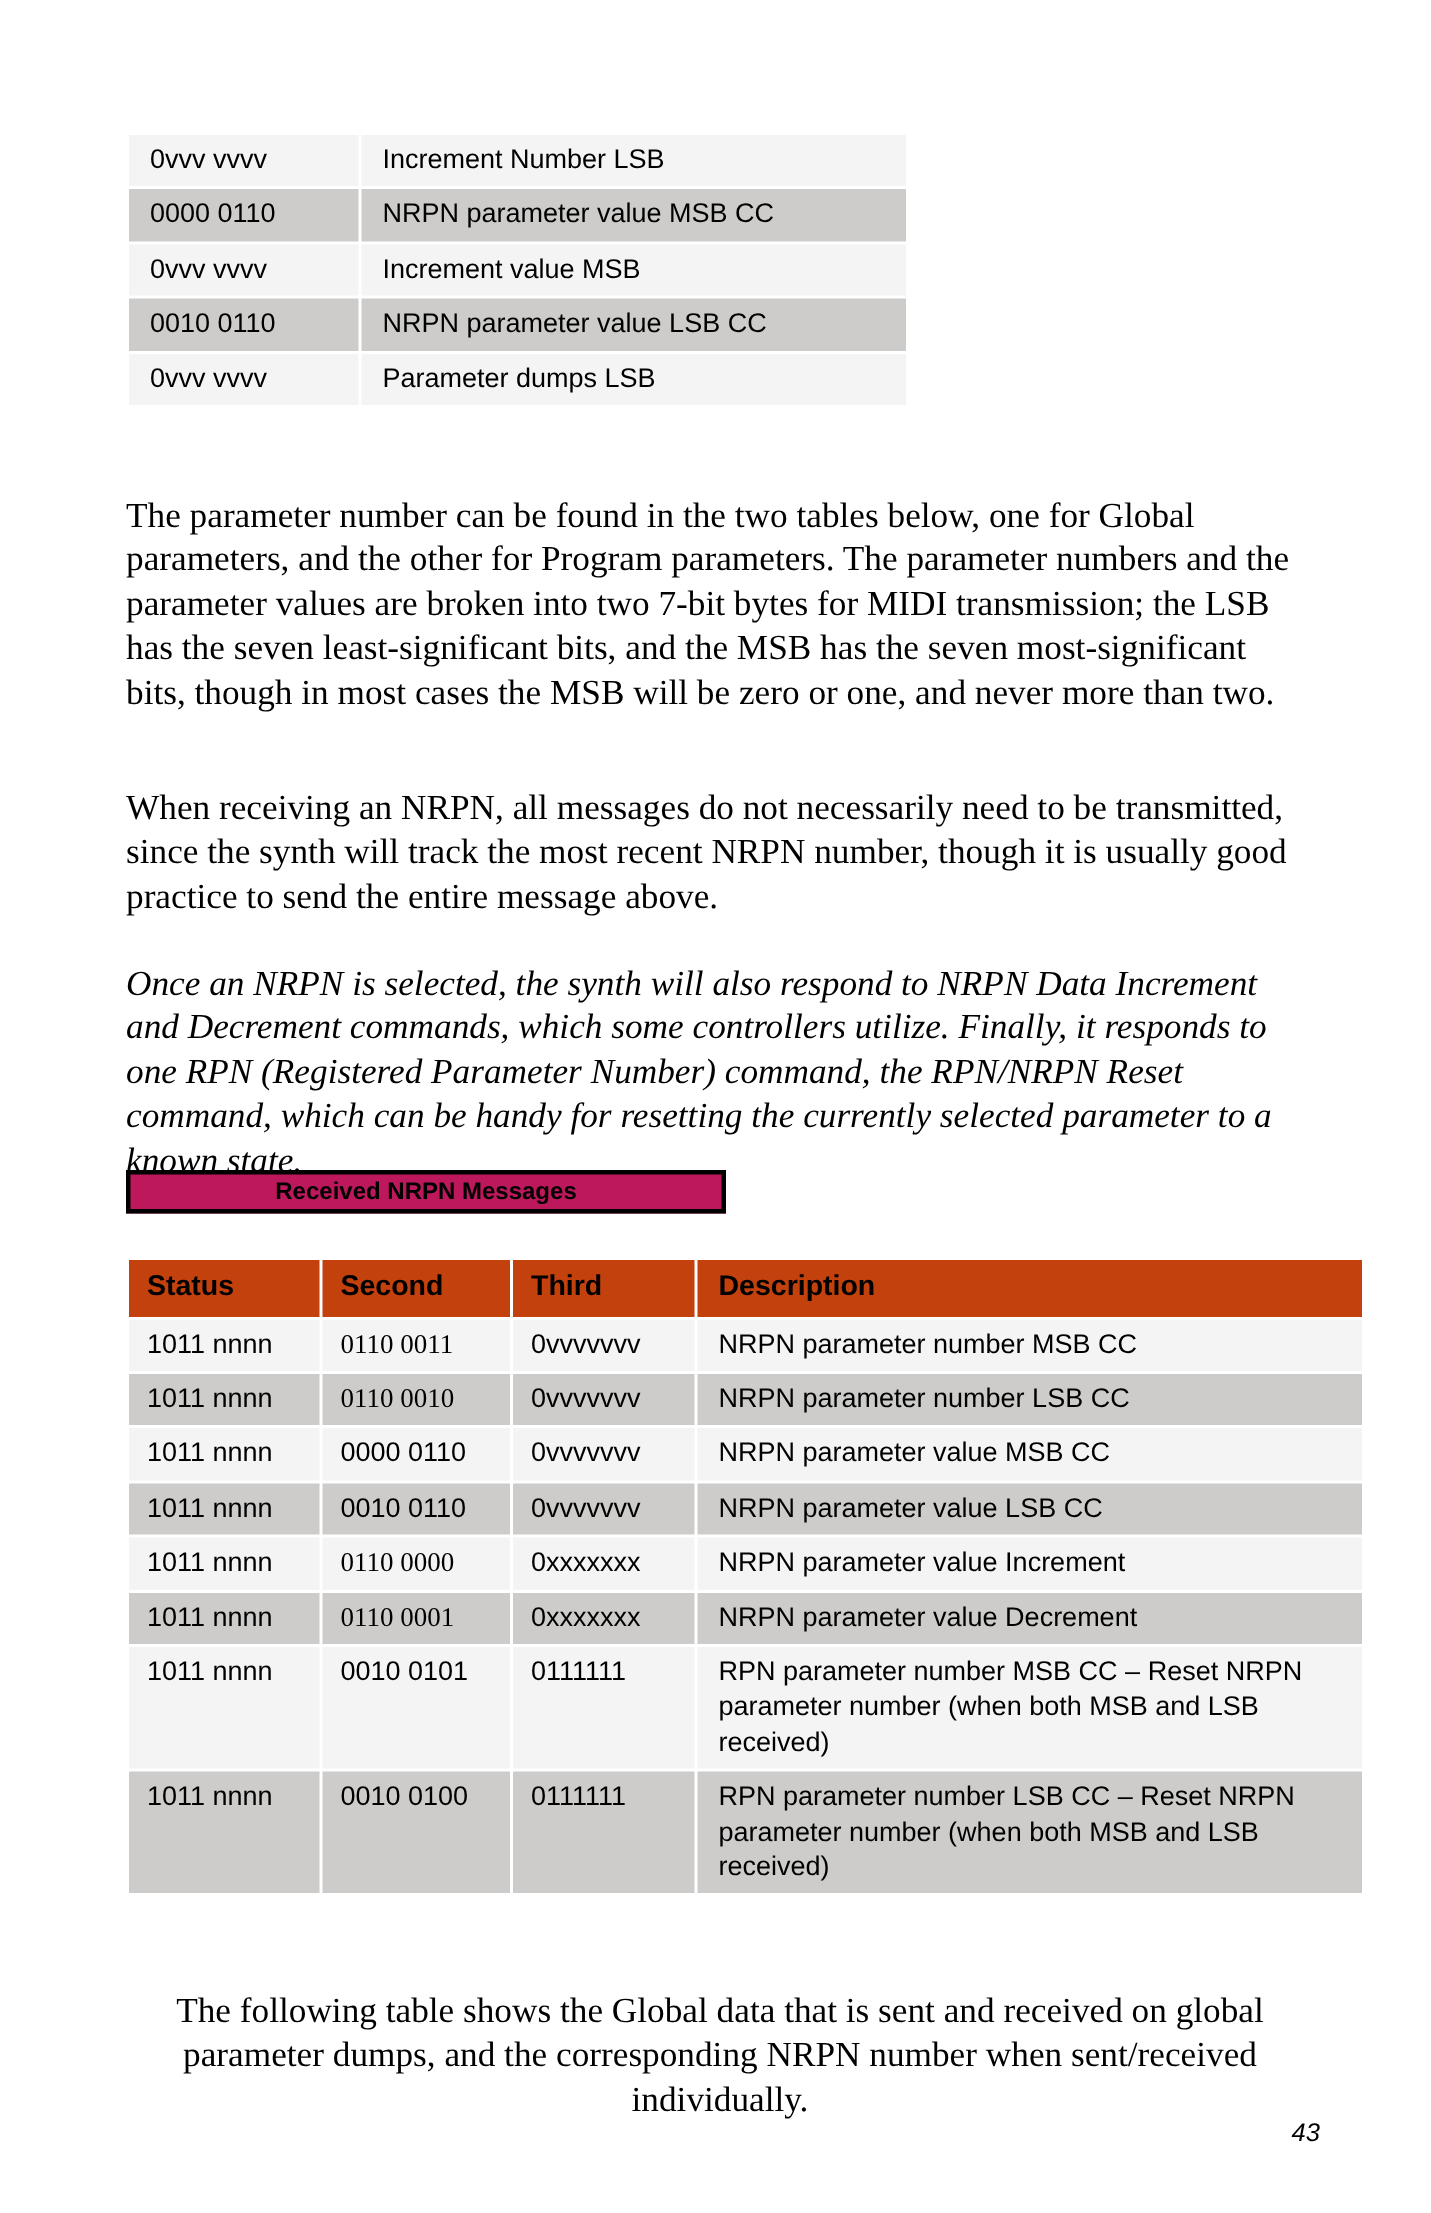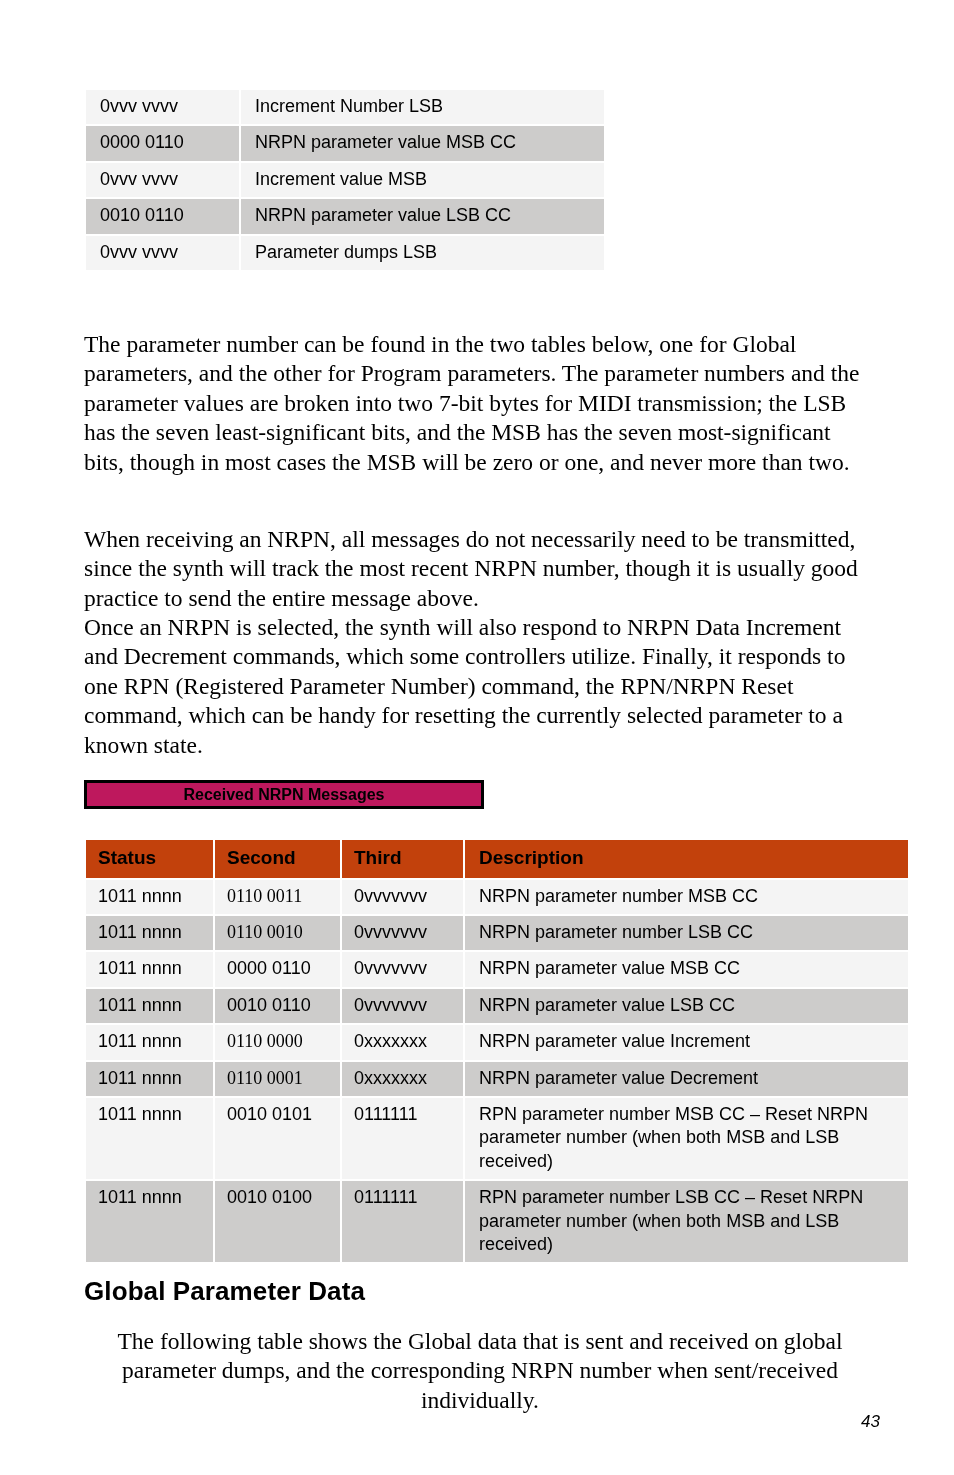--- a/index.html
+++ b/index.html
@@ -75,21 +75,21 @@
     position: absolute;
     left: 84px;
     width: 792px;
     font-family: "Liberation Serif", "DejaVu Serif", serif;
     font-size: 23.5px;
     line-height: 29.5px;
     text-align: left;
   }
   #para-1 { top: 306px; }
   #para-2 { top: 501px; }
-  #para-3 { top: 589px; }
+  #para-3 { top: 618px; font-style: italic; }
   #para-4 { top: 1303px; text-align: center; }
 
   
   #caption-box {
     position: absolute;
     left: 84px;
     top: 780px;
     width: 394px;
     height: 23px;
     border: 3px solid #000000;
@@ -218,19 +218,18 @@
         </tr>
         <tr class="row-dark">
           <td class="c-status">1011 nnnn</td>
           <td class="c-second">0010 0100</td>
           <td class="c-third">0111111</td>
           <td class="c-desc">RPN parameter number LSB CC – Reset NRPN parameter number (when both MSB and LSB received)</td>
         </tr>
       </tbody>
   </table>
 
-  <h2 id="section-heading">Global Parameter Data</h2>
 
   <p class="para" id="para-4">The following table shows the Global data that is sent and received on global parameter dumps, and the corresponding NRPN number when sent/received individually.</p>
 
   <div id="page-number">43</div>
 
 </div>
 
 </body></html>

